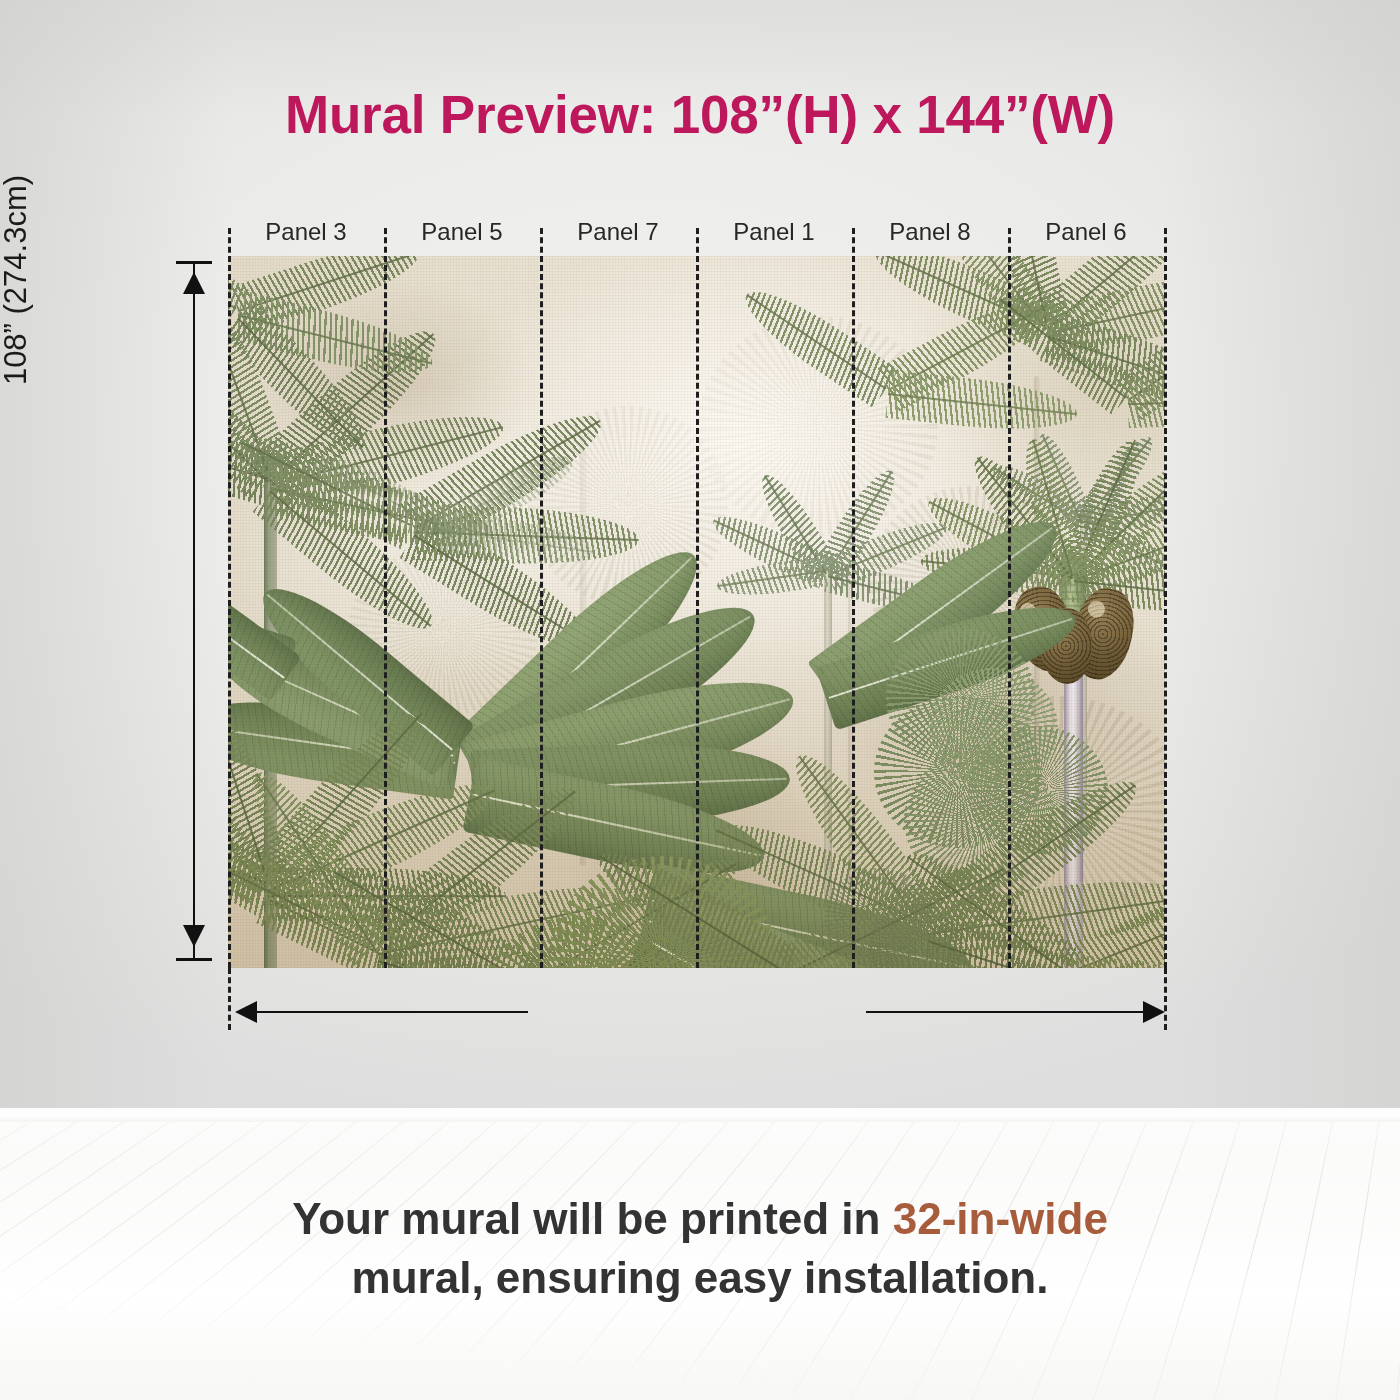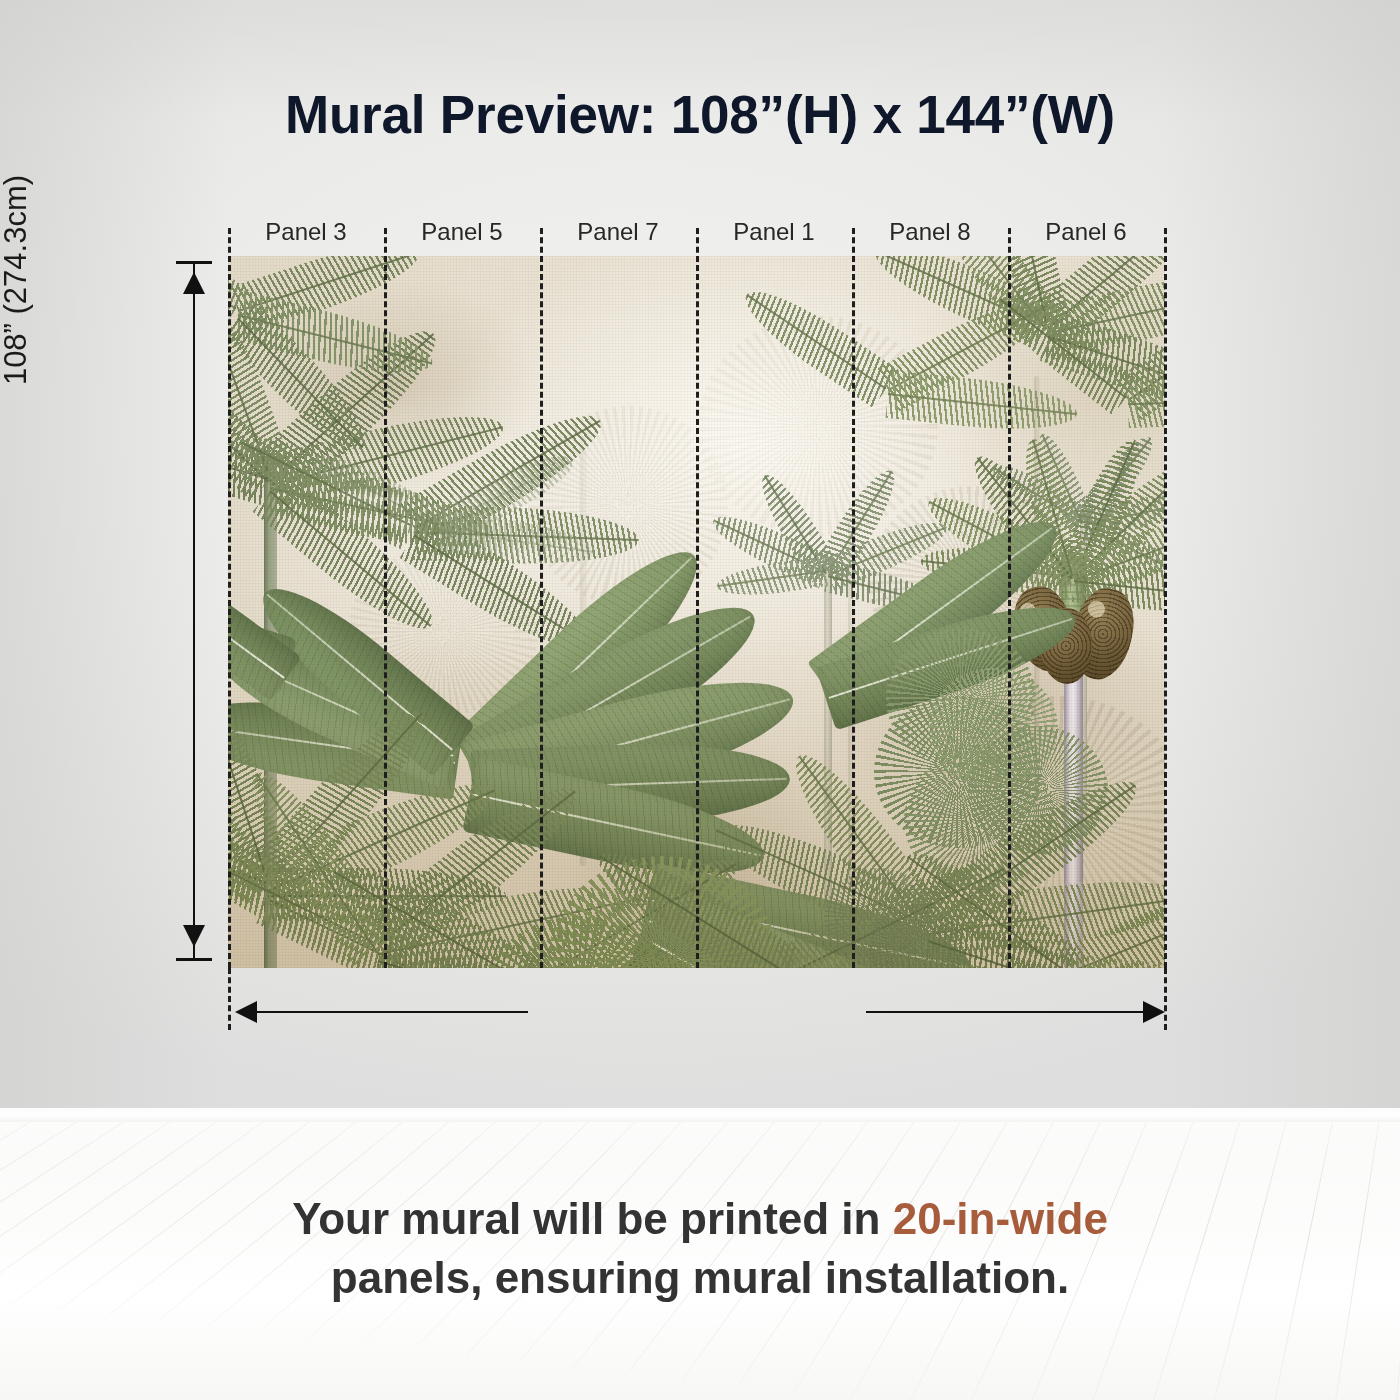--- a/index.html
+++ b/index.html
@@ -57,21 +57,21 @@
     position:absolute; left:0; top:0; width:1400px; height:278px;
     background:linear-gradient(to bottom, rgba(255,255,255,.75), rgba(255,255,255,0) 42%);
     pointer-events:none;
   }
 
   
   .title{
     position:absolute; left:0; top:84px; width:1400px;
     text-align:center;
     font-size:53px; font-weight:700; letter-spacing:-.2px;
-    color:#0f172a;
+    color:#be185d;
   }
 
   
   .mural{
     position:absolute;
     left:228px; top:256px; width:937px; height:712px;
     overflow:hidden;
     background:
       radial-gradient(ellipse 640px 420px at 62% 30%, #f2ece1 0%, #ece5d7 45%, #e3dac8 100%);
   }
@@ -533,18 +533,18 @@
         <div class="plank" style="left: 1288px; transform: rotate(14.4549deg);"></div>
         <div class="plank" style="left: 1334px; transform: rotate(11.6767deg);"></div>
         <div class="plank" style="left: 1380px; transform: rotate(8.84181deg);"></div>
         <div class="plank" style="left: 1426px; transform: rotate(5.96261deg);"></div>
       </div>
     <div class="floor-sheen"></div>
   </div>
 
   <div class="caption">
     <div>
-      <span>Your mural will be printed in </span><span class="hl">20-in-wide</span>
-    </div>
-    <div>panels, ensuring mural installation.</div>
+      <span>Your mural will be printed in </span><span class="hl">32-in-wide</span>
+    </div>
+    <div>mural, ensuring easy installation.</div>
   </div>
 
 </div>
 
 </body></html>

